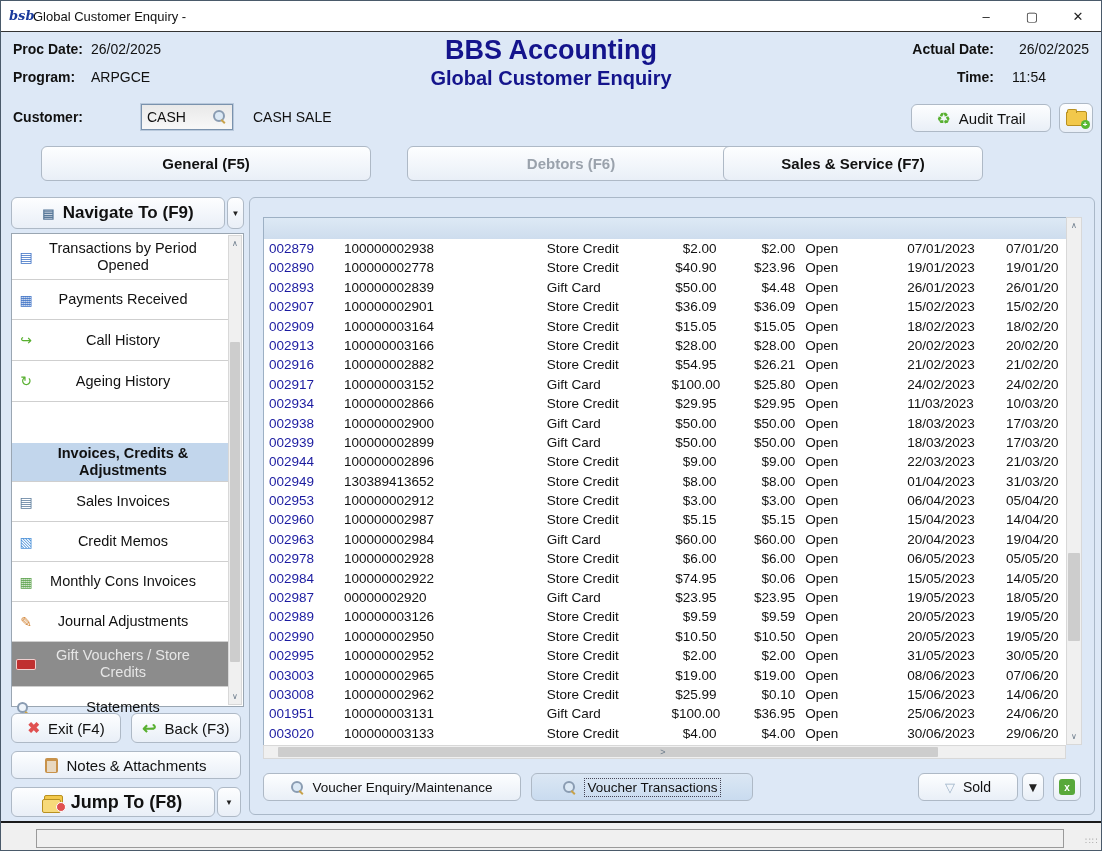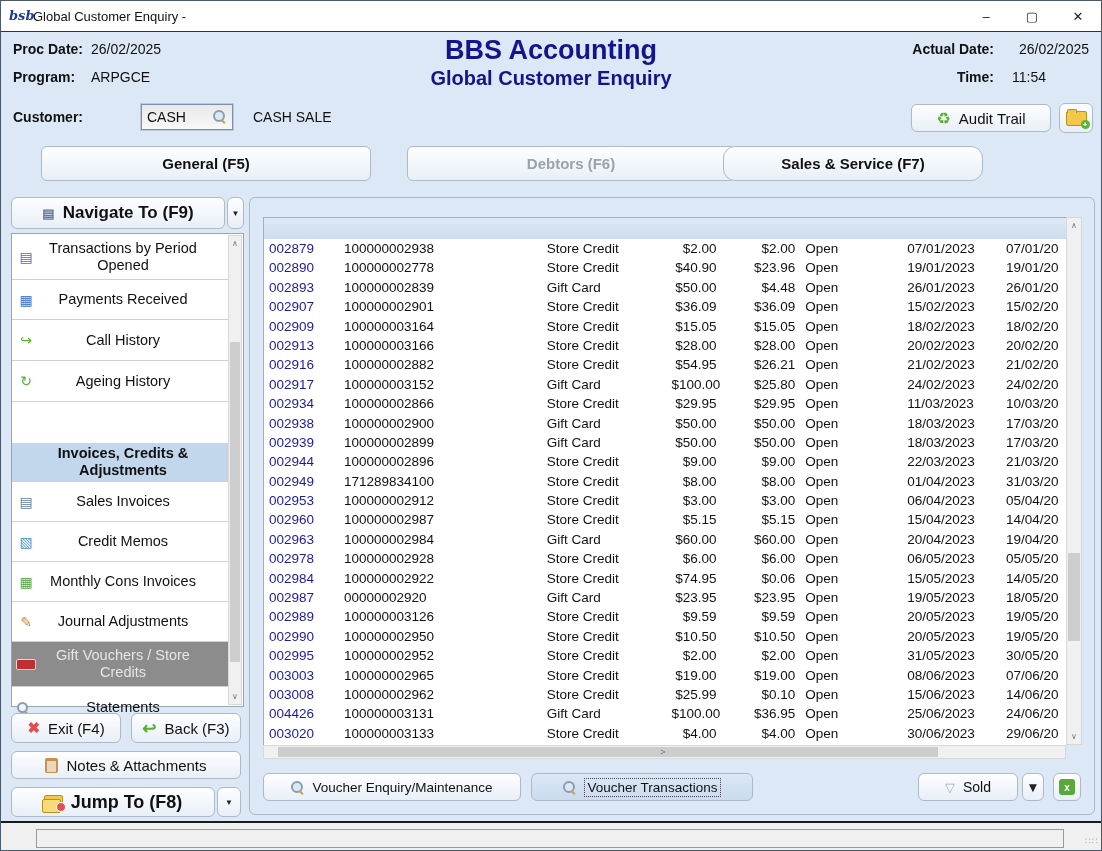--- a/index.html
+++ b/index.html
@@ -169,21 +169,21 @@
   <div class="btn" style="left:1058px;top:102px;width:34px;height:30px;">
     <span class="folder-add"></span>
   </div>
 
   <div class="btn tab" style="left:40px;top:145px;width:330px;">
     <span>General (F5)</span>
   </div>
   <div class="btn tab disabled" style="left:382px;top:145px;width:328px;">
     <span>Debtors (F6)</span>
   </div>
-  <div class="btn tab" style="left:722px;top:145px;width:260px;border-radius:12px;">
+  <div class="btn tab" style="left:722px;top:145px;width:260px;">
     <span>Sales &amp; Service (F7)</span>
   </div>
 
   <div class="btn nav-btn">
     <span class="ic ic-sales" style="font-size:13px;">▤</span>
     <span>Navigate To (F9)</span>
   </div>
   <div class="btn drop-btn" style="left:226px;top:196px;width:17px;height:32px;">
     <span>▼</span>
   </div>
@@ -389,21 +389,21 @@
         <div class="td c1">100000002896</div>
         <div class="td c2">Store Credit</div>
         <div class="td c3">$9.00</div>
         <div class="td c4">$9.00</div>
         <div class="td c5">Open</div>
         <div class="td c6">22/03/2023</div>
         <div class="td c7">21/03/20</div>
       </div>
       <div class="tr">
         <div class="td c0 link">002949</div>
-        <div class="td c1">171289834100</div>
+        <div class="td c1">130389413652</div>
         <div class="td c2">Store Credit</div>
         <div class="td c3">$8.00</div>
         <div class="td c4">$8.00</div>
         <div class="td c5">Open</div>
         <div class="td c6">01/04/2023</div>
         <div class="td c7">31/03/20</div>
       </div>
       <div class="tr">
         <div class="td c0 link">002953</div>
         <div class="td c1">100000002912</div>
@@ -508,21 +508,21 @@
         <div class="td c0 link">003008</div>
         <div class="td c1">100000002962</div>
         <div class="td c2">Store Credit</div>
         <div class="td c3">$25.99</div>
         <div class="td c4">$0.10</div>
         <div class="td c5">Open</div>
         <div class="td c6">15/06/2023</div>
         <div class="td c7">14/06/20</div>
       </div>
       <div class="tr">
-        <div class="td c0 link">004426</div>
+        <div class="td c0 link">001951</div>
         <div class="td c1">100000003131</div>
         <div class="td c2">Gift Card</div>
         <div class="td c3">$100.00</div>
         <div class="td c4">$36.95</div>
         <div class="td c5">Open</div>
         <div class="td c6">25/06/2023</div>
         <div class="td c7">24/06/20</div>
       </div>
       <div class="tr">
         <div class="td c0 link">003020</div>

